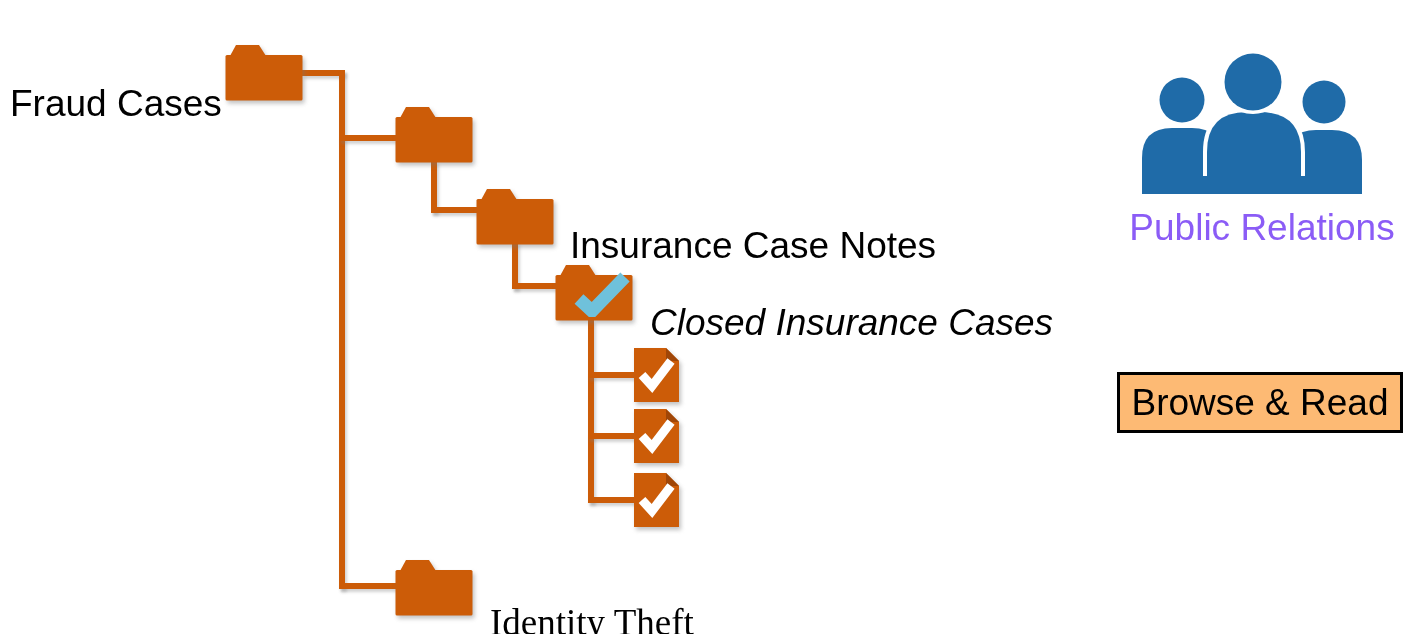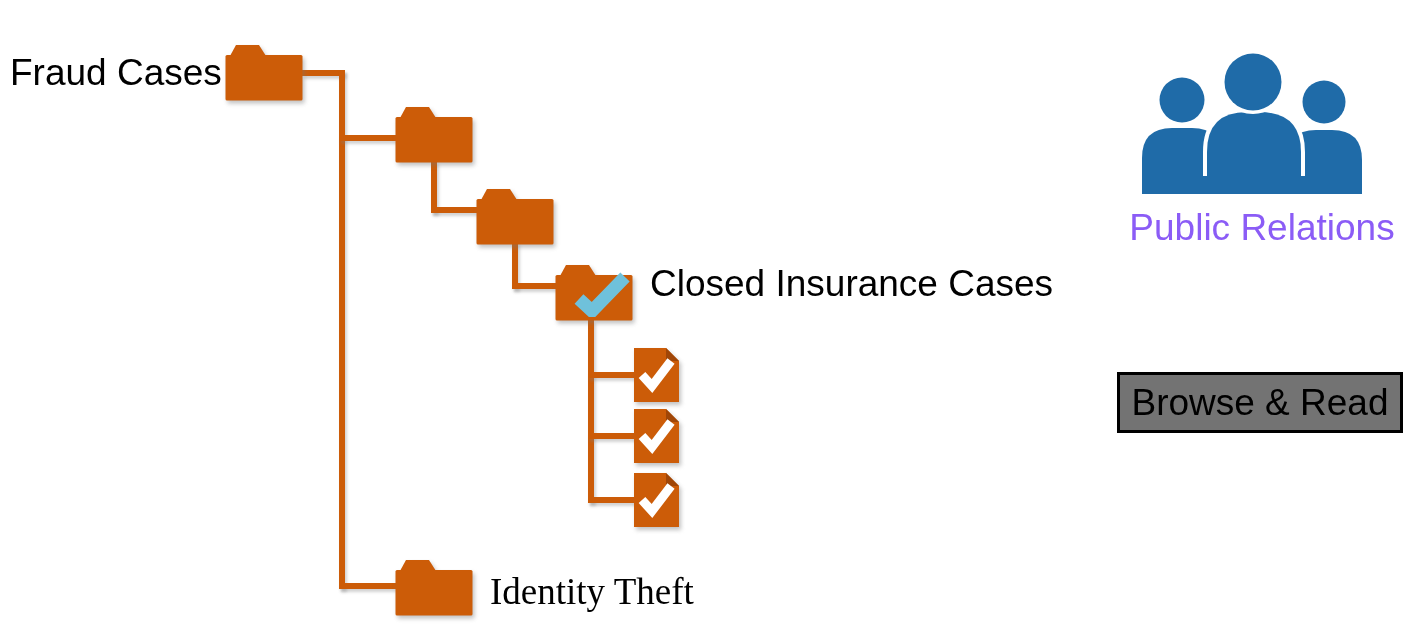--- a/index.html
+++ b/index.html
@@ -16,20 +16,21 @@
     background: #CC5C08;
     box-shadow: 2px 3px 3px rgba(130,130,130,0.35);
   }
   .node-label {
     position: absolute;
     transform: translateY(-50%);
     font-size: 37px;
     color: #000000;
     white-space: nowrap;
     line-height: 1.1;
+    margin-top: 31px;
   }
   .folder {
     position: absolute;
     width: 78px;
     height: 58px;
     filter: drop-shadow(2px 3px 2px rgba(120,120,120,0.45));
   }
   .doc {
     position: absolute;
     width: 47px;
@@ -62,21 +63,21 @@
     white-space: nowrap;
   }
   .permission-box {
     position: absolute;
     left: 1117px;
     top: 372px;
     width: 286px;
     height: 61px;
     box-sizing: border-box;
     border: 3px solid #000000;
-    background: #737373;
+    background: #fdba74;
     display: flex;
     align-items: center;
     justify-content: center;
     font-size: 37px;
     color: #000000;
     white-space: nowrap;
   }
 </style>
 </head>
 <body>
@@ -131,21 +132,22 @@
     <path d="M33,0 L33,13 L46,13 Z" fill="#A04607"></path>
     <polyline points="9,27 19,38 38,13" fill="none" stroke="#FFFFFF" stroke-width="9" stroke-linecap="butt" stroke-linejoin="miter"></polyline>
   </svg>
   <svg class="doc" style="left:633px; top:473px;" viewBox="0 0 47 54">
     <path d="M1,0 L33,0 L46,13 L46,54 L1,54 Z" fill="#CC5C08"></path>
     <path d="M33,0 L33,13 L46,13 Z" fill="#A04607"></path>
     <polyline points="9,27 19,38 38,13" fill="none" stroke="#FFFFFF" stroke-width="9" stroke-linecap="butt" stroke-linejoin="miter"></polyline>
   </svg>
 
   <div class="node-label" style="left:10px; top:73px;">Fraud Cases</div>
-  <div class="node-label" style="left:650px; top:284px;">Closed Insurance Cases</div>
+  <div class="node-label" style="left:570px; top:215px;">Insurance Case Notes</div>
+  <div class="node-label" style="left:650px; top:292px;font-style:italic;">Closed Insurance Cases</div>
   <div class="node-label" style="left:490px; top:592px;font-family:Liberation Serif, serif;">Identity Theft</div>
 
   <svg class="people-icon" viewBox="0 0 232 146">
 
     <path d="M3,146 L3,110 Q3,80 33,80 L53,80 Q83,80 83,110 L83,146 Z" fill="#1F6BA8"></path>
     <path d="M147,146 L147,112 Q147,82 177,82 L193,82 Q223,82 223,112 L223,146 Z" fill="#1F6BA8"></path>
 
     <circle cx="43" cy="52" r="22.5" fill="#1F6BA8" stroke="#FFFFFF" stroke-width="6"></circle>
     <circle cx="43" cy="52" r="22.5" fill="#1F6BA8"></circle>
     <circle cx="185" cy="54" r="21.5" fill="#1F6BA8" stroke="#FFFFFF" stroke-width="6"></circle>

